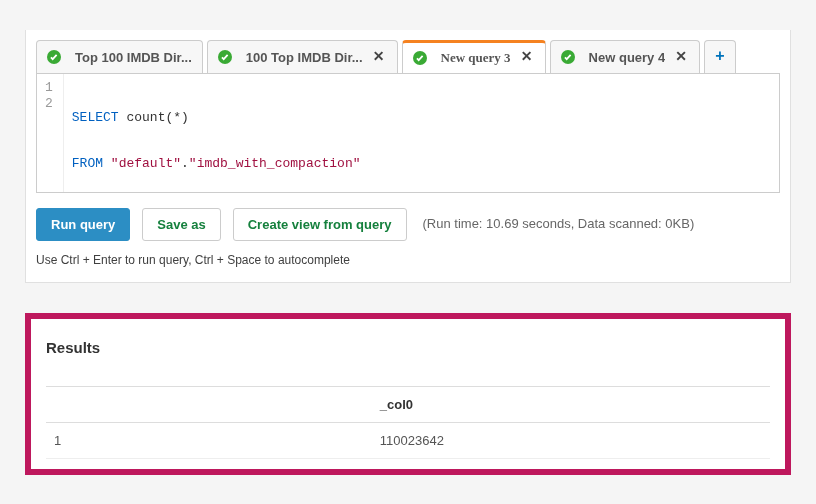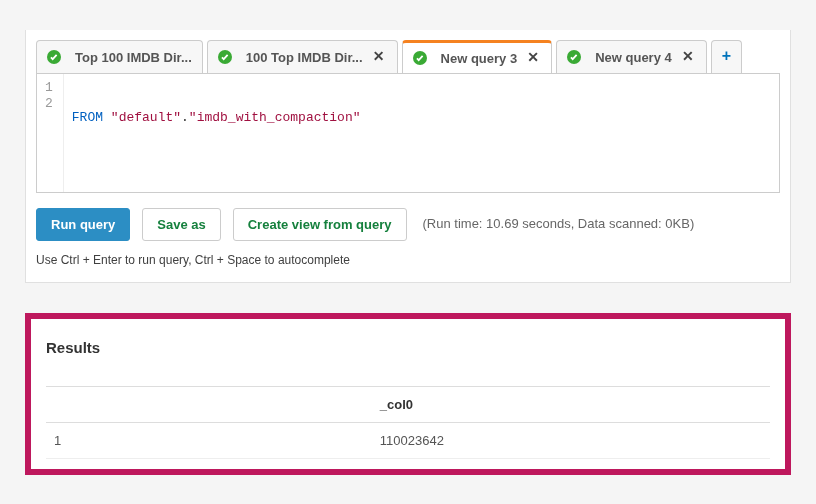--- a/index.html
+++ b/index.html
@@ -40,20 +40,21 @@
       color: #555;
       font-weight: 600;
       cursor: pointer;
       min-width: 0;
       white-space: nowrap;
       overflow: hidden;
     }
     .tab.active {
       border-top: 3px solid #f58220;
       background: #fff;
+      font-family: Liberation Serif, serif;
     }
     .tab .check {
       width: 14px;
       height: 14px;
       flex-shrink: 0;
       margin-right: 6px;
     }
     .tab .label {
       overflow: hidden;
       text-overflow: ellipsis;
@@ -210,20 +211,21 @@
       </div>
       <div class="tab-plus">+</div>
     </div>
 
     <div class="editor">
       <div class="gutter">
         <div>1</div>
         <div>2</div>
       </div>
       <div class="code">
+        <div><span class="kw">SELECT</span><span> count(*)</span></div>
         <div><span class="kw">FROM</span><span class="str"> "default"</span><span>.</span><span class="str">"imdb_with_compaction"</span></div>
       </div>
     </div>
 
     <div class="action-row">
       <button class="btn primary">Run query</button>
       <button class="btn">Save as</button>
       <button class="btn">Create view from query</button>
       <span class="run-info">(Run time: 10.69 seconds, Data scanned: 0KB)</span>
     </div>

